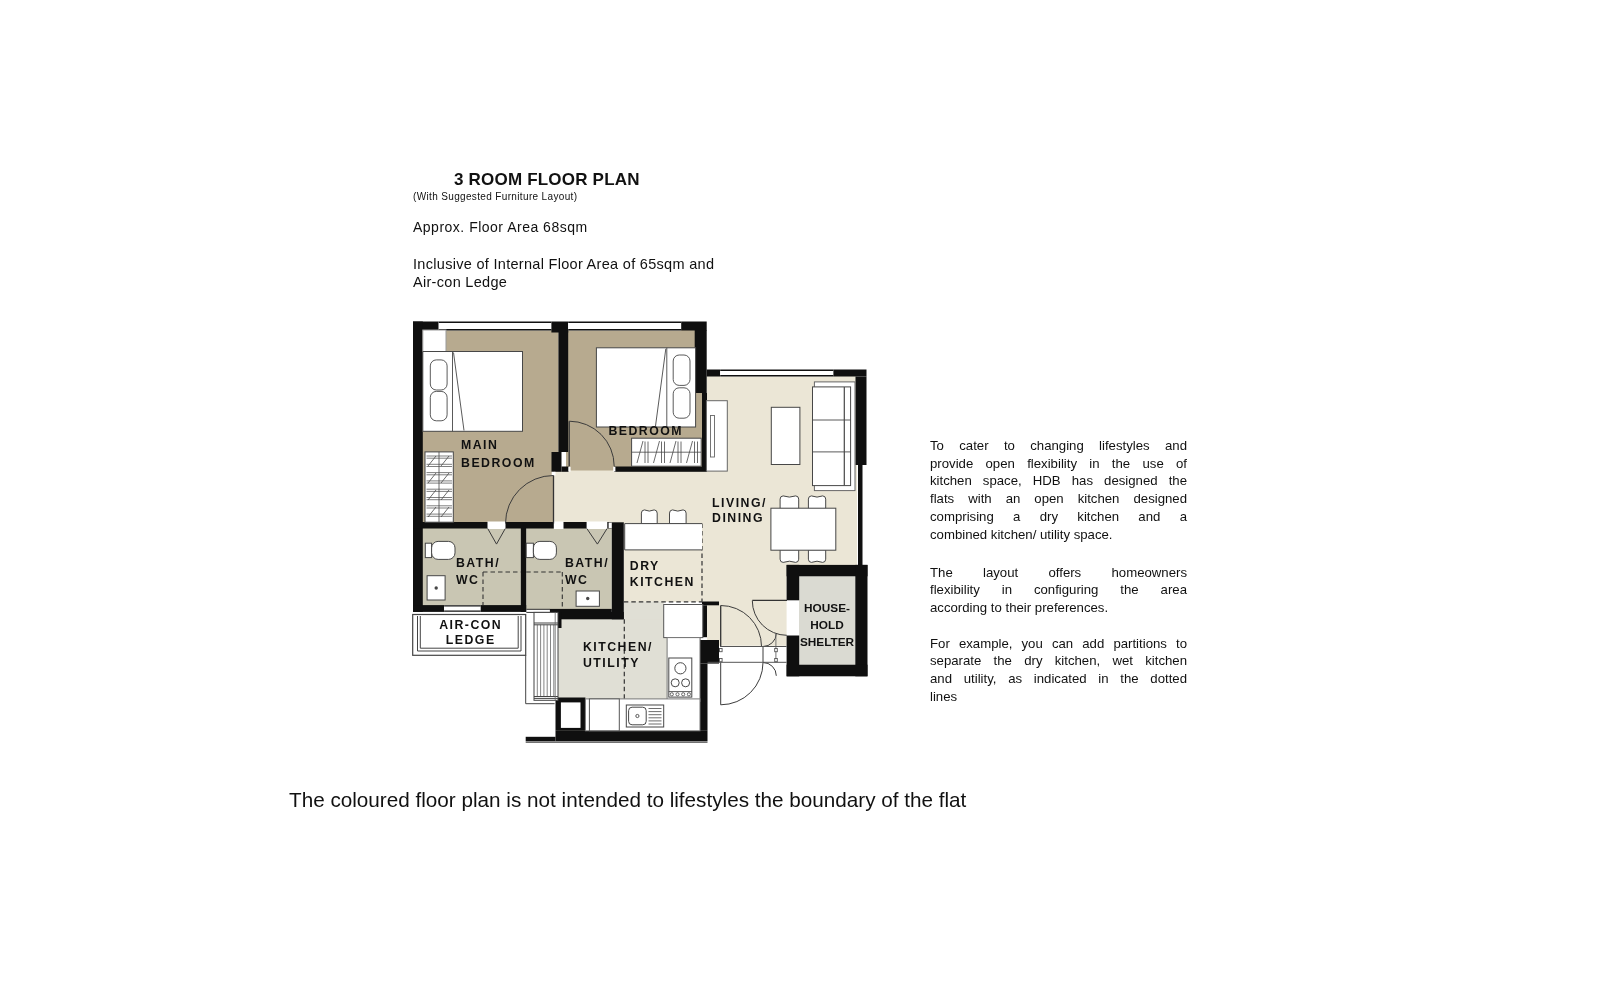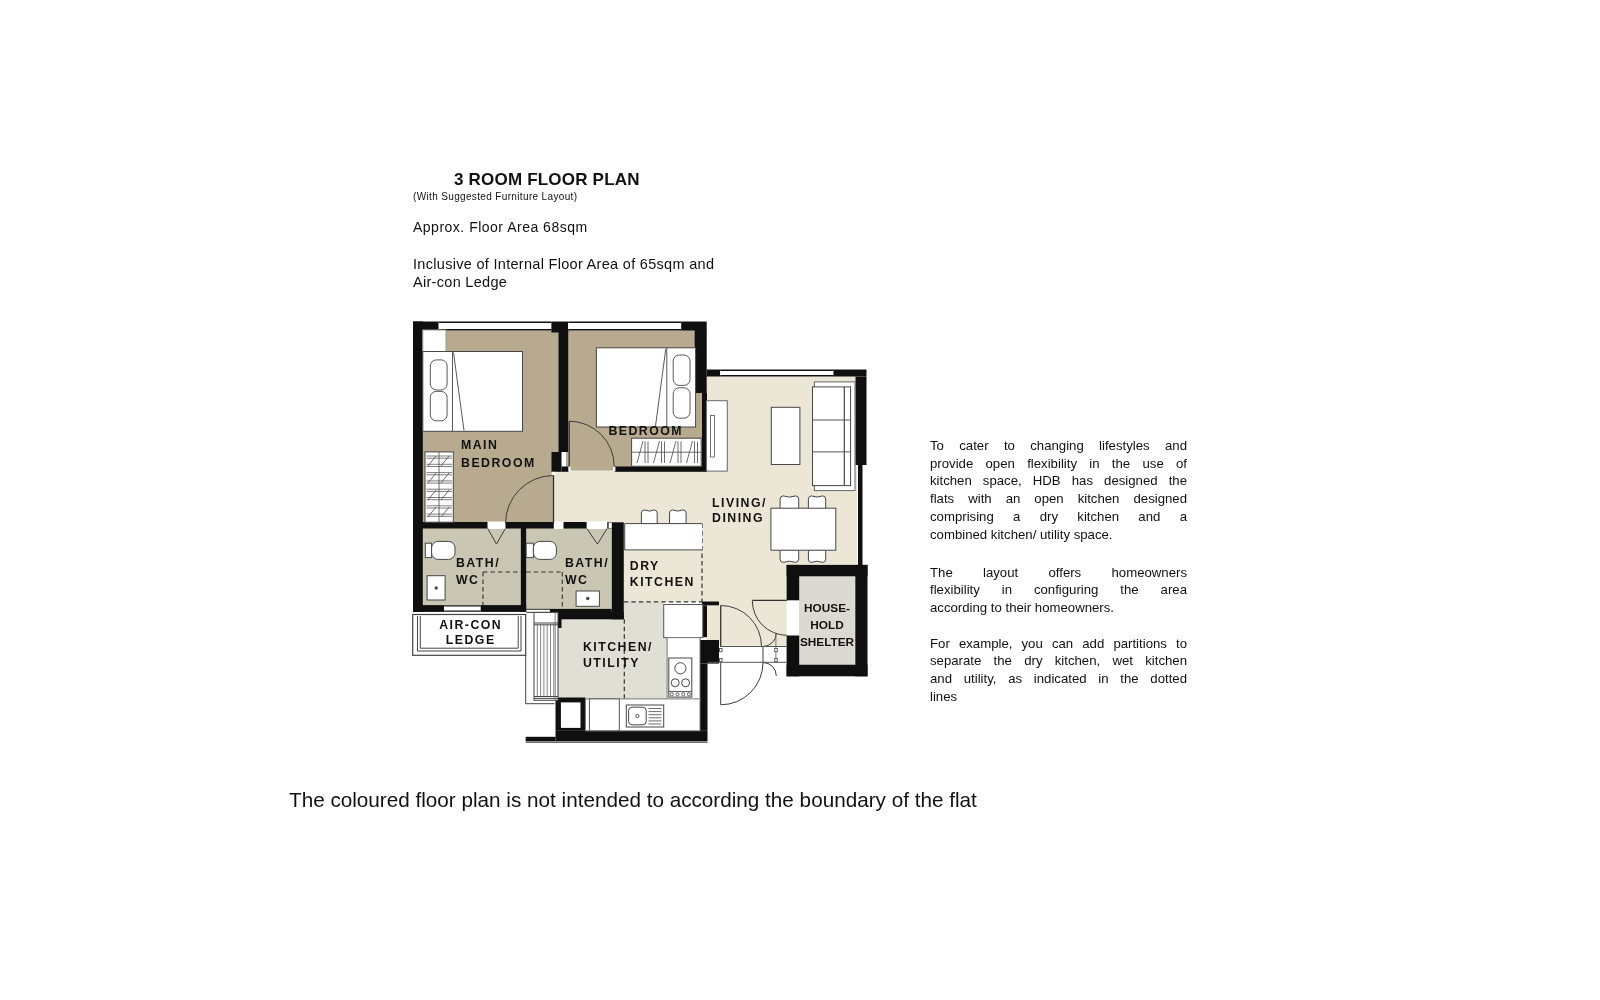--- a/index.html
+++ b/index.html
@@ -19,29 +19,29 @@
 <div class="abs" style="left:930px;top:437px;font-size:13.2px;line-height:17.7px;">
 <div class="jl">To cater to changing lifestyles and</div>
 <div class="jl">provide open flexibility in the use of</div>
 <div class="jl">kitchen space, HDB has designed the</div>
 <div class="jl">flats with an open kitchen designed</div>
 <div class="jl">comprising a dry kitchen and a</div>
 <div class="jl last">combined kitchen/ utility space.</div>
 <div style="height:20.5px"></div>
 <div class="jl">The layout offers homeowners</div>
 <div class="jl">flexibility in configuring the area</div>
-<div class="jl last">according to their homeowners.</div>
+<div class="jl last">according to their preferences.</div>
 <div style="height:17.7px"></div>
 <div class="jl">For example, you can add partitions to</div>
 <div class="jl">separate the dry kitchen, wet kitchen</div>
 <div class="jl">and utility, as indicated in the dotted</div>
 <div class="jl last">lines</div>
 </div>
 
-<div class="abs" style="left:289px;top:788px;font-size:20.7px;">The coloured floor plan is not intended to according the boundary of the flat</div>
+<div class="abs" style="left:289px;top:788px;font-size:20.7px;">The coloured floor plan is not intended to lifestyles the boundary of the flat</div>
 
 <svg class="abs" style="left:0;top:0" width="1600" height="1000" viewBox="0 0 1600 1000">
 
 <rect x="421" y="329" width="137.4" height="194" fill="#b7aa8f" stroke="none" stroke-width="1"></rect>
 
 <rect x="551.5" y="475.5" width="10.0" height="46.5" fill="#b7aa8f" stroke="none" stroke-width="1"></rect>
 
 <rect x="566" y="329" width="136" height="138.5" fill="#b7aa8f" stroke="none" stroke-width="1"></rect>
 
 <rect x="568.7" y="466.5" width="45.3" height="5.5" fill="#b7aa8f" stroke="none" stroke-width="1"></rect>

